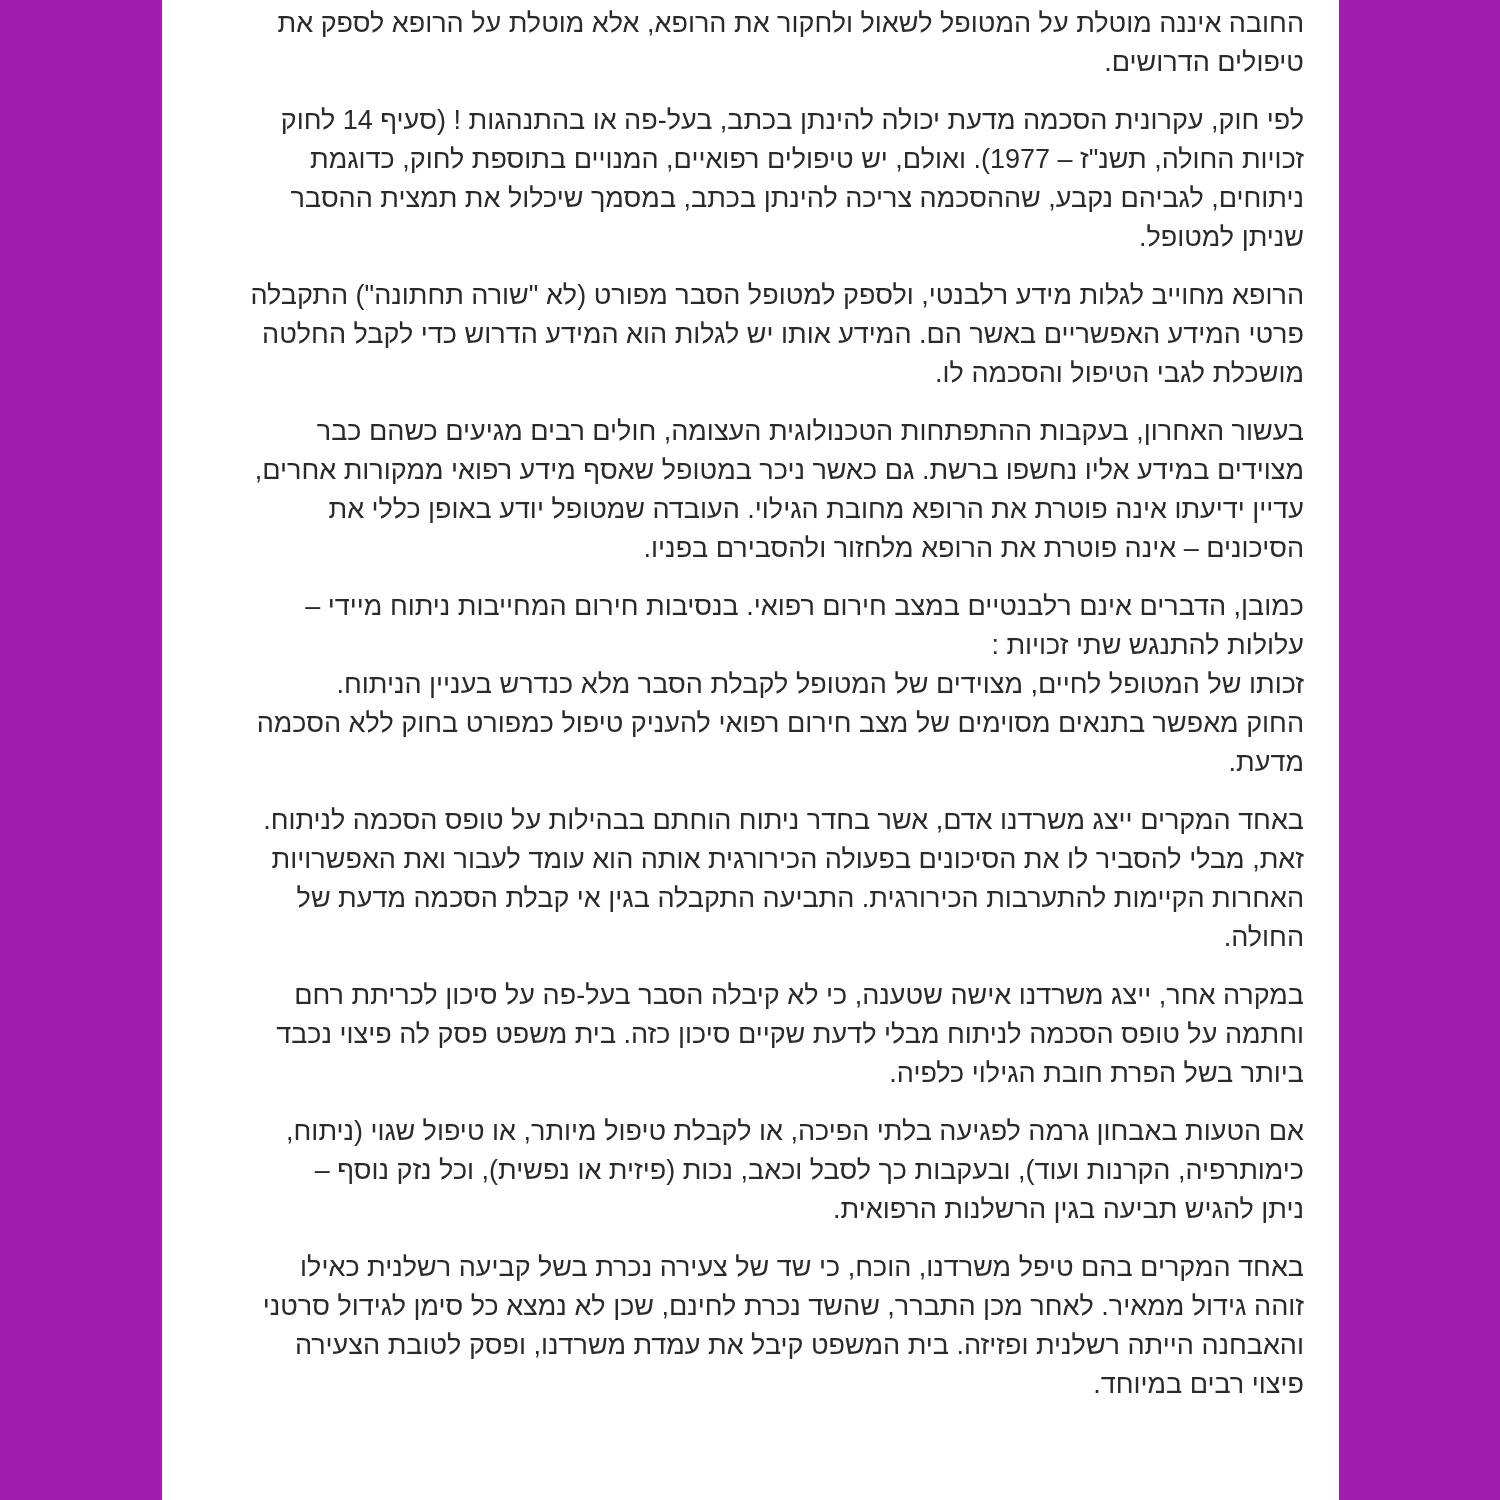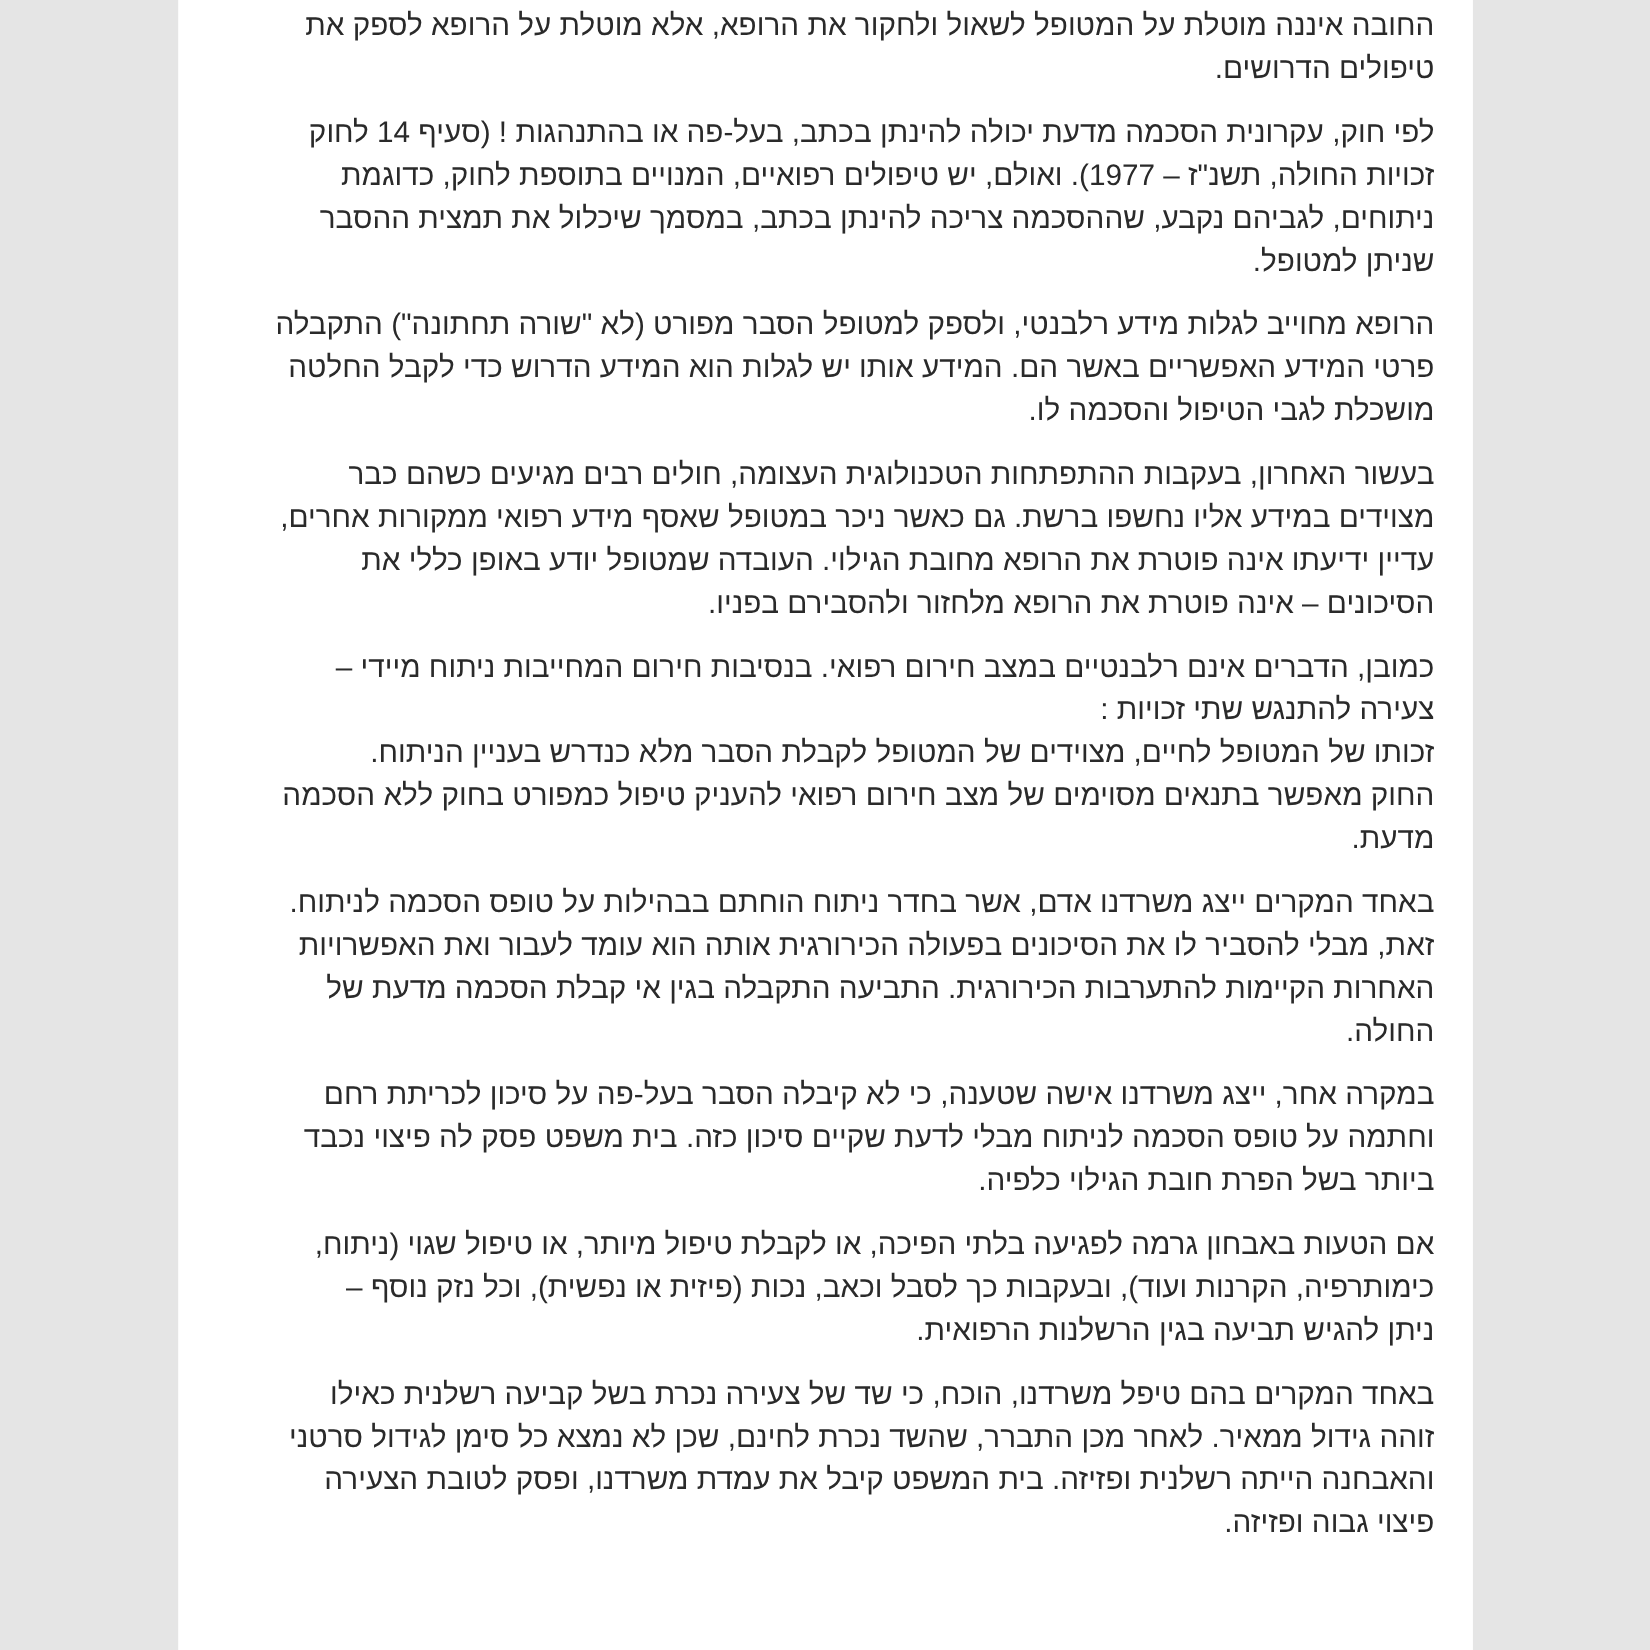--- a/index.html
+++ b/index.html
@@ -42,21 +42,21 @@
     margin: 0 0 19px 0;
   }
   .line {
     white-space: nowrap;
     direction: rtl;
   }
 </style>
 </head>
 <body>
 
-<div class="background" style="background: #e5e5e5;">
+<div class="background" style="background: #a21caf;">
   <div class="paper" style="background: rgb(255, 255, 255);">
     <div class="text-block" id="text-container" style="color: rgb(42, 42, 42);">
         <div class="para">
           <div class="line">החובה איננה מוטלת על המטופל לשאול ולחקור את הרופא, אלא מוטלת על הרופא לספק את</div>
           <div class="line">טיפולים הדרושים.</div>
         </div>
         <div class="para">
           <div class="line">לפי חוק, עקרונית הסכמה מדעת יכולה להינתן בכתב, בעל-פה או בהתנהגות ! (סעיף 14 לחוק</div>
           <div class="line">זכויות החולה, תשנ"ז – 1977). ואולם, יש טיפולים רפואיים, המנויים בתוספת לחוק, כדוגמת</div>
           <div class="line">ניתוחים, לגביהם נקבע, שההסכמה צריכה להינתן בכתב, במסמך שיכלול את תמצית ההסבר</div>
@@ -68,21 +68,21 @@
           <div class="line">מושכלת לגבי הטיפול והסכמה לו.</div>
         </div>
         <div class="para">
           <div class="line">בעשור האחרון, בעקבות ההתפתחות הטכנולוגית העצומה, חולים רבים מגיעים כשהם כבר</div>
           <div class="line">מצוידים במידע אליו נחשפו ברשת. גם כאשר ניכר במטופל שאסף מידע רפואי ממקורות אחרים,</div>
           <div class="line">עדיין ידיעתו אינה פוטרת את הרופא מחובת הגילוי. העובדה שמטופל יודע באופן כללי את</div>
           <div class="line">הסיכונים – אינה פוטרת את הרופא מלחזור ולהסבירם בפניו.</div>
         </div>
         <div class="para">
           <div class="line">כמובן, הדברים אינם רלבנטיים במצב חירום רפואי. בנסיבות חירום המחייבות ניתוח מיידי –</div>
-          <div class="line">צעירה להתנגש שתי זכויות :</div>
+          <div class="line">עלולות להתנגש שתי זכויות :</div>
           <div class="line">זכותו של המטופל לחיים, מצוידים של המטופל לקבלת הסבר מלא כנדרש בעניין הניתוח.</div>
           <div class="line">החוק מאפשר בתנאים מסוימים של מצב חירום רפואי להעניק טיפול כמפורט בחוק ללא הסכמה</div>
           <div class="line">מדעת.</div>
         </div>
         <div class="para">
           <div class="line">באחד המקרים ייצג משרדנו אדם, אשר בחדר ניתוח הוחתם בבהילות על טופס הסכמה לניתוח.</div>
           <div class="line">זאת, מבלי להסביר לו את הסיכונים בפעולה הכירורגית אותה הוא עומד לעבור ואת האפשרויות</div>
           <div class="line">האחרות הקיימות להתערבות הכירורגית. התביעה התקבלה בגין אי קבלת הסכמה מדעת של</div>
           <div class="line">החולה.</div>
         </div>
@@ -93,17 +93,17 @@
         </div>
         <div class="para">
           <div class="line">אם הטעות באבחון גרמה לפגיעה בלתי הפיכה, או לקבלת טיפול מיותר, או טיפול שגוי (ניתוח,</div>
           <div class="line">כימותרפיה, הקרנות ועוד), ובעקבות כך לסבל וכאב, נכות (פיזית או נפשית), וכל נזק נוסף –</div>
           <div class="line">ניתן להגיש תביעה בגין הרשלנות הרפואית.</div>
         </div>
         <div class="para">
           <div class="line">באחד המקרים בהם טיפל משרדנו, הוכח, כי שד של צעירה נכרת בשל קביעה רשלנית כאילו</div>
           <div class="line">זוהה גידול ממאיר. לאחר מכן התברר, שהשד נכרת לחינם, שכן לא נמצא כל סימן לגידול סרטני</div>
           <div class="line">והאבחנה הייתה רשלנית ופזיזה. בית המשפט קיבל את עמדת משרדנו, ופסק לטובת הצעירה</div>
-          <div class="line">פיצוי גבוה ופזיזה.</div>
+          <div class="line">פיצוי רבים במיוחד.</div>
         </div>
       </div>
   </div>
 </div>
 
 </body></html>

